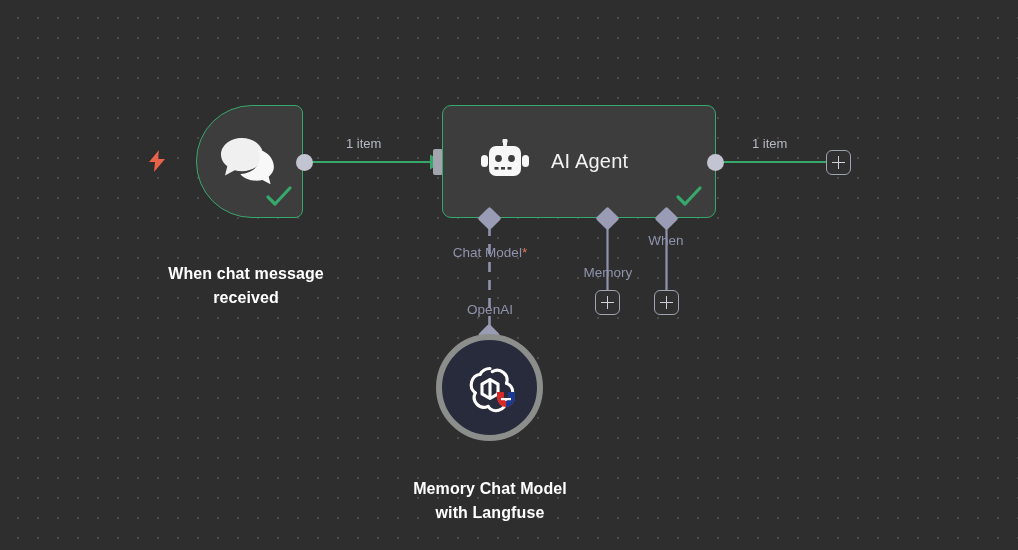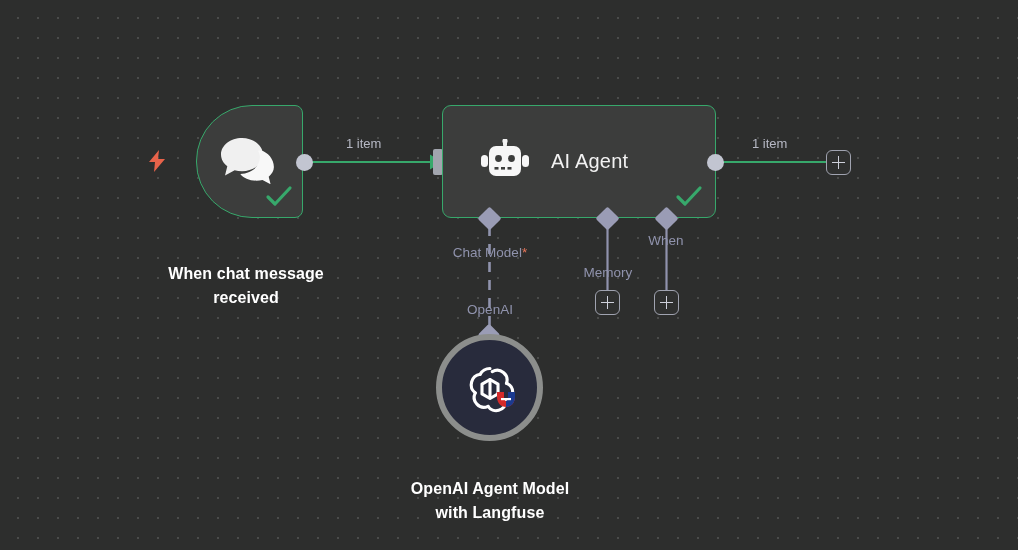--- a/index.html
+++ b/index.html
@@ -247,16 +247,16 @@
       </svg>
       <svg width="24" height="20" viewBox="0 0 24 20" style="position:absolute; right:-2px; bottom:4px;" xmlns="http://www.w3.org/2000/svg">
         <path d="M3 2h7v5H3z" fill="#d42a2a"></path>
         <path d="M14 2h7v5h-7z" fill="#1b3a8f"></path>
         <path d="M3 7c0 6 4 10 9 10s9-4 9-10h-7c0 2.5-.9 4-2 4s-2-1.5-2-4z" fill="#d42a2a"></path>
         <path d="M12 17c5 0 9-4 9-10h-7c0 2.5-.9 4-2 4z" fill="#1b3a8f"></path>
         <rect x="7" y="8" width="10" height="2.2" fill="#ffffff"></rect>
       </svg>
     </span>
   </div>
-  <div class="node-label" id="model-label">OpenAI Agent Model
+  <div class="node-label" id="model-label">Memory Chat Model
 with Langfuse</div>
 
 </div>
 
 </body></html>

